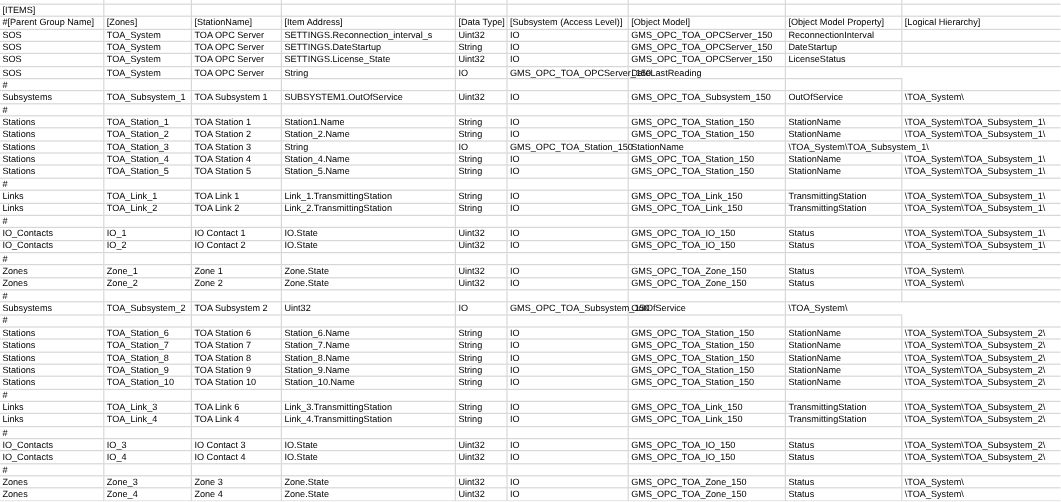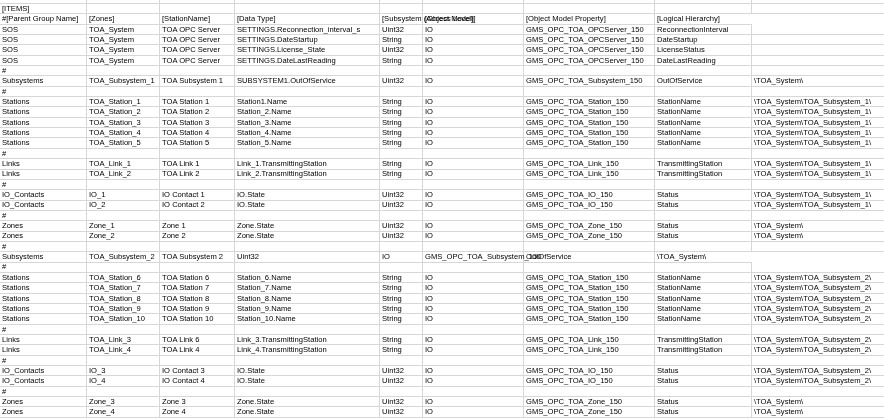--- a/index.html
+++ b/index.html
@@ -58,20 +58,21 @@
       <div class="cell"></div>
       <div class="cell"></div>
       <div class="cell"></div>
       <div class="cell"></div>
       <div class="cell"></div>
     </div>
     <div class="row">
       <div class="cell">#[Parent Group Name]</div>
       <div class="cell">[Zones]</div>
       <div class="cell">[StationName]</div>
+      <div class="cell">[Item Address]</div>
       <div class="cell">[Data Type]</div>
       <div class="cell">[Subsystem (Access Level)]</div>
       <div class="cell">[Object Model]</div>
       <div class="cell">[Object Model Property]</div>
       <div class="cell">[Logical Hierarchy]</div>
     </div>
     <div class="row">
       <div class="cell">SOS</div>
       <div class="cell">TOA_System</div>
       <div class="cell">TOA OPC Server</div>
@@ -101,21 +102,20 @@
       <div class="cell">Uint32</div>
       <div class="cell">IO</div>
       <div class="cell">GMS_OPC_TOA_OPCServer_150</div>
       <div class="cell">LicenseStatus</div>
       <div class="cell"></div>
     </div>
     <div class="row">
       <div class="cell">SOS</div>
       <div class="cell">TOA_System</div>
       <div class="cell">TOA OPC Server</div>
-      <div class="cell">SETTINGS.DateLastReading</div>
       <div class="cell">String</div>
       <div class="cell">IO</div>
       <div class="cell">GMS_OPC_TOA_OPCServer_150</div>
       <div class="cell">DateLastReading</div>
       <div class="cell"></div>
     </div>
     <div class="row">
       <div class="cell">#</div>
       <div class="cell"></div>
       <div class="cell"></div>
@@ -167,21 +167,20 @@
       <div class="cell">String</div>
       <div class="cell">IO</div>
       <div class="cell">GMS_OPC_TOA_Station_150</div>
       <div class="cell">StationName</div>
       <div class="cell">\TOA_System\TOA_Subsystem_1\</div>
     </div>
     <div class="row">
       <div class="cell">Stations</div>
       <div class="cell">TOA_Station_3</div>
       <div class="cell">TOA Station 3</div>
-      <div class="cell">Station_3.Name</div>
       <div class="cell">String</div>
       <div class="cell">IO</div>
       <div class="cell">GMS_OPC_TOA_Station_150</div>
       <div class="cell">StationName</div>
       <div class="cell">\TOA_System\TOA_Subsystem_1\</div>
     </div>
     <div class="row">
       <div class="cell">Stations</div>
       <div class="cell">TOA_Station_4</div>
       <div class="cell">TOA Station 4</div>

